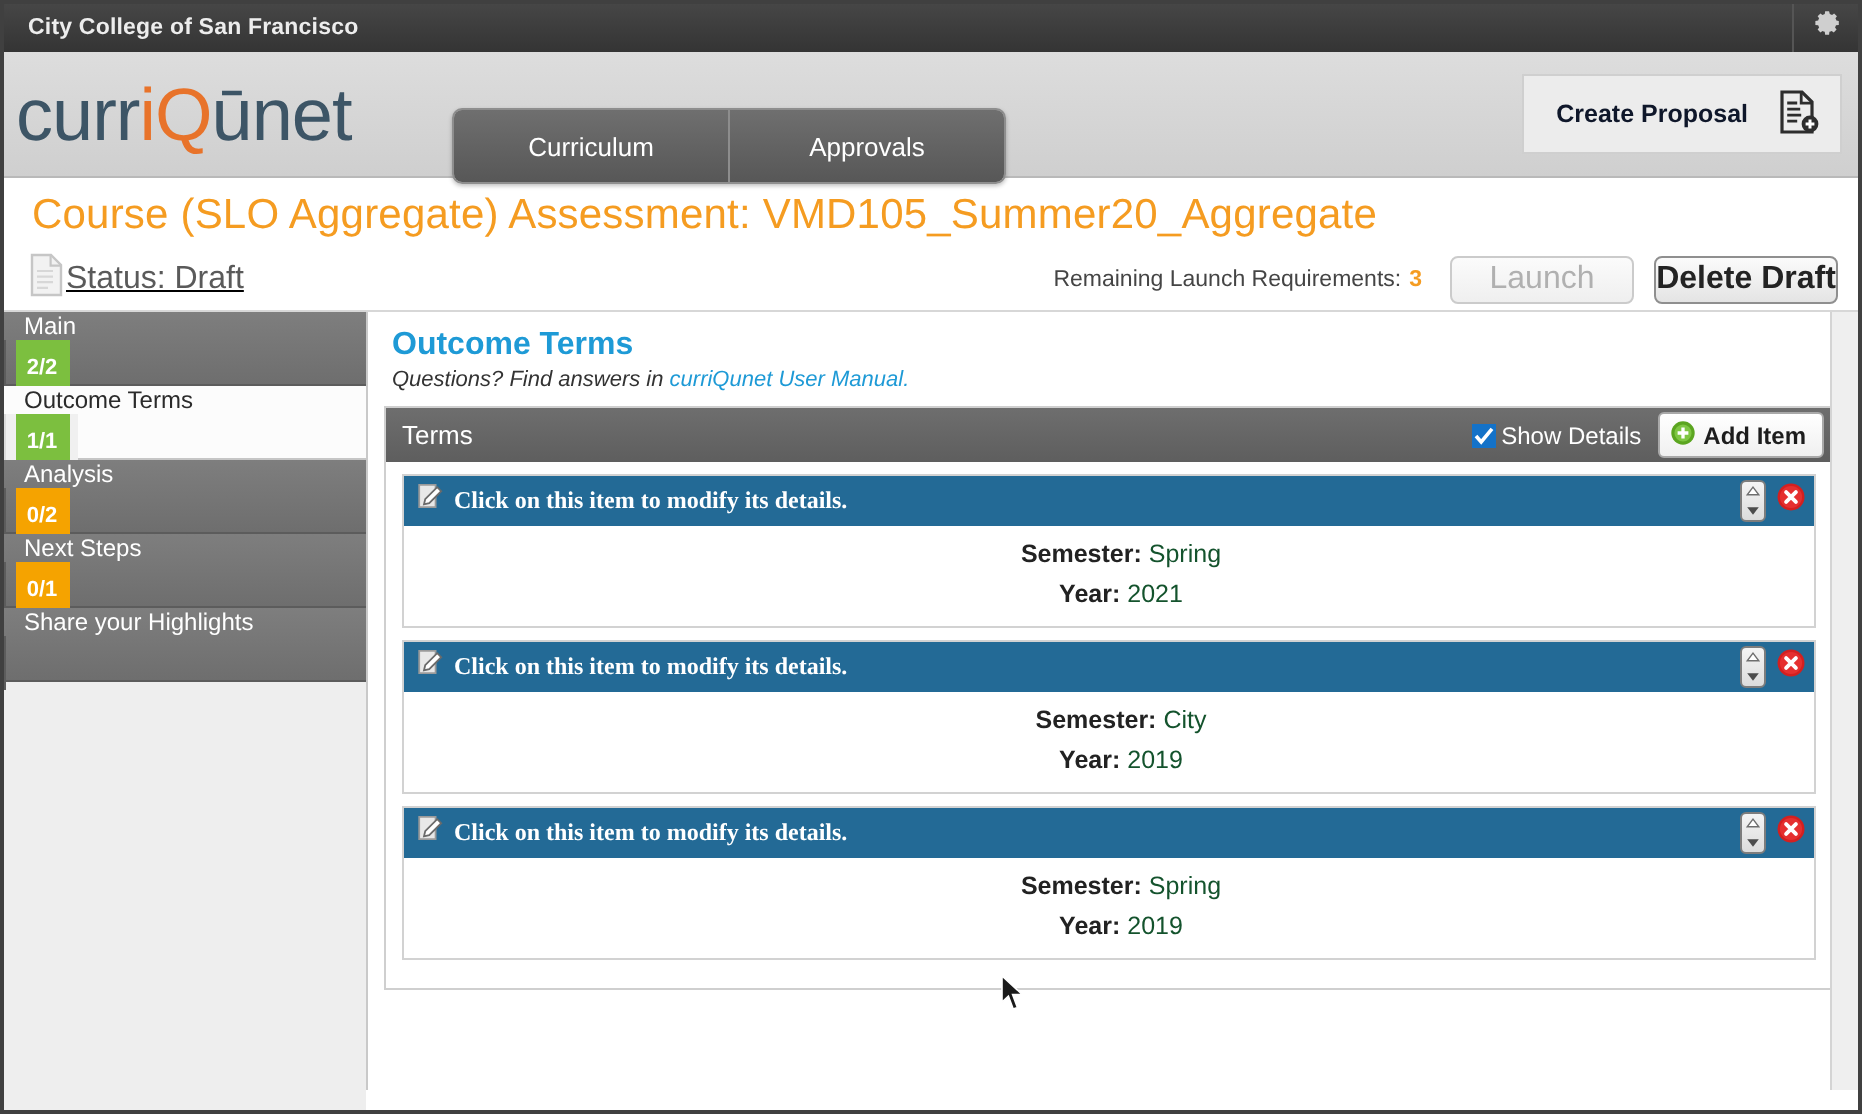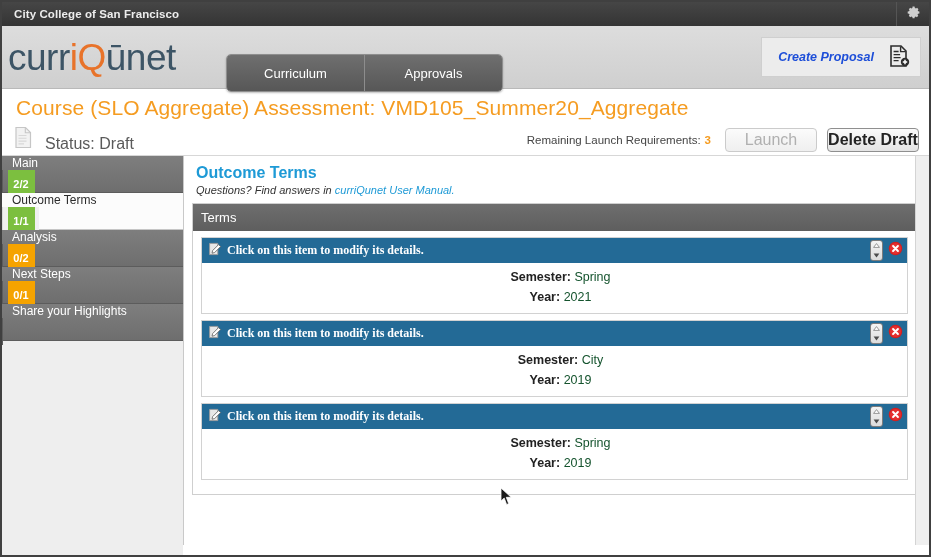--- a/index.html
+++ b/index.html
@@ -121,22 +121,21 @@
     align-items: center;
     padding: 0 10px 0 16px;
     background: #ececec;
     border: 1px solid #cfcfcf;
     cursor: pointer;
     gap: 14px;
   }
   .create-proposal span {
     font-size: 12.5px;
     font-weight: bold;
-    color: #1d4ed8;
-    font-style: italic;
+    color: #0f172a;
   }
 
   
   .page-title-row {
     padding: 7px 0 2px 14px;
     background: #ffffff;
   }
   .page-title {
     color: #f59c21;
     font-size: 21px;
@@ -148,22 +147,22 @@
     display: flex;
     align-items: center;
     padding: 2px 10px 0 12px;
     background: #ffffff;
     height: 34px;
     box-sizing: border-box;
     border-bottom: 1px solid #d7d7d7;
   }
   .status-left {
     display: flex;
-    align-items: flex-end;
-    gap: 12px;
+    align-items: center;
+    text-decoration: underline;
   }
   .status-text {
     font-size: 16px;
     color: #5a5a5a;
   }
   .status-right {
     margin-left: auto;
     display: flex;
     align-items: center;
     gap: 10px;
@@ -542,20 +541,40 @@
     <div class="content">
 
       <div class="content-head">
         <div class="section-title">Outcome Terms</div>
         <div class="section-sub"><span>Questions? Find answers in </span><a href="#">curriQunet User Manual.</a></div>
       </div>
 
       <div class="panel">
         <div class="panel-head">
           <div class="panel-head-title">Terms</div>
+          <div class="panel-head-right">
+            <div class="checkline">
+              <span class="checkbox">
+                <svg width="10" height="10" viewBox="0 0 10 10">
+                    <path d="M1 5l2.6 3L9 1.4" fill="none" stroke="#ffffff" stroke-width="1.8"></path>
+                  </svg>
+              </span>
+              <span>Show Details</span>
+            </div>
+            <div class="add-item">
+              <span>
+                <svg width="13" height="13" viewBox="0 0 14 14">
+                  <circle cx="7" cy="7" r="6.3" fill="#5ba520"></circle>
+                  <circle cx="7" cy="7" r="4.6" fill="#7ec642"></circle>
+                  <path stroke="#ffffff" stroke-width="1.8" d="M7 4.1v5.8M4.1 7h5.8"></path>
+                </svg>
+              </span>
+              <span>Add Item</span>
+            </div>
+          </div>
         </div>
 
         <div class="panel-body">
 
           <div class="item-card">
             <div class="item-head">
               <span>
                 <svg width="14" height="14" viewBox="0 0 14 14">
                   <path fill="#e8e8e8" stroke="#9a9a9a" stroke-width=".9" d="M1.6 1.4h8.2v11.2H1.6z"></path>
                   <path fill="#ffffff" stroke="#6a6a6a" stroke-width=".9" d="M4.6 8.6l6-6 2 2-6 6-2.6.6z"></path>

